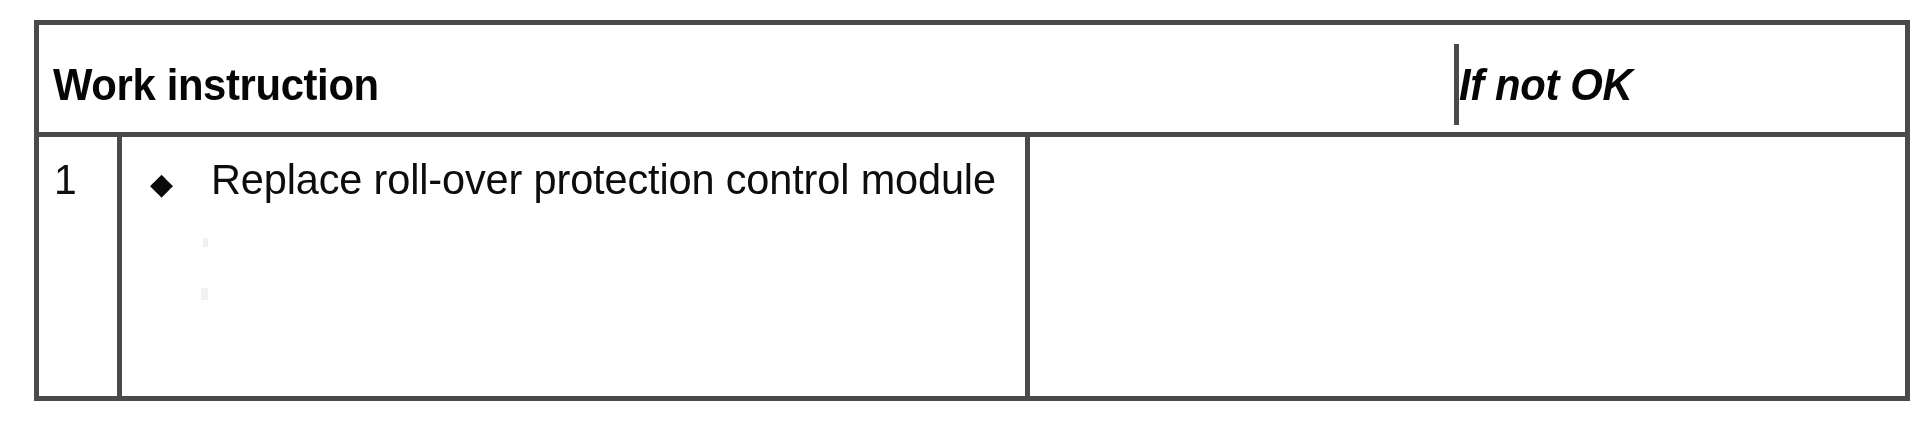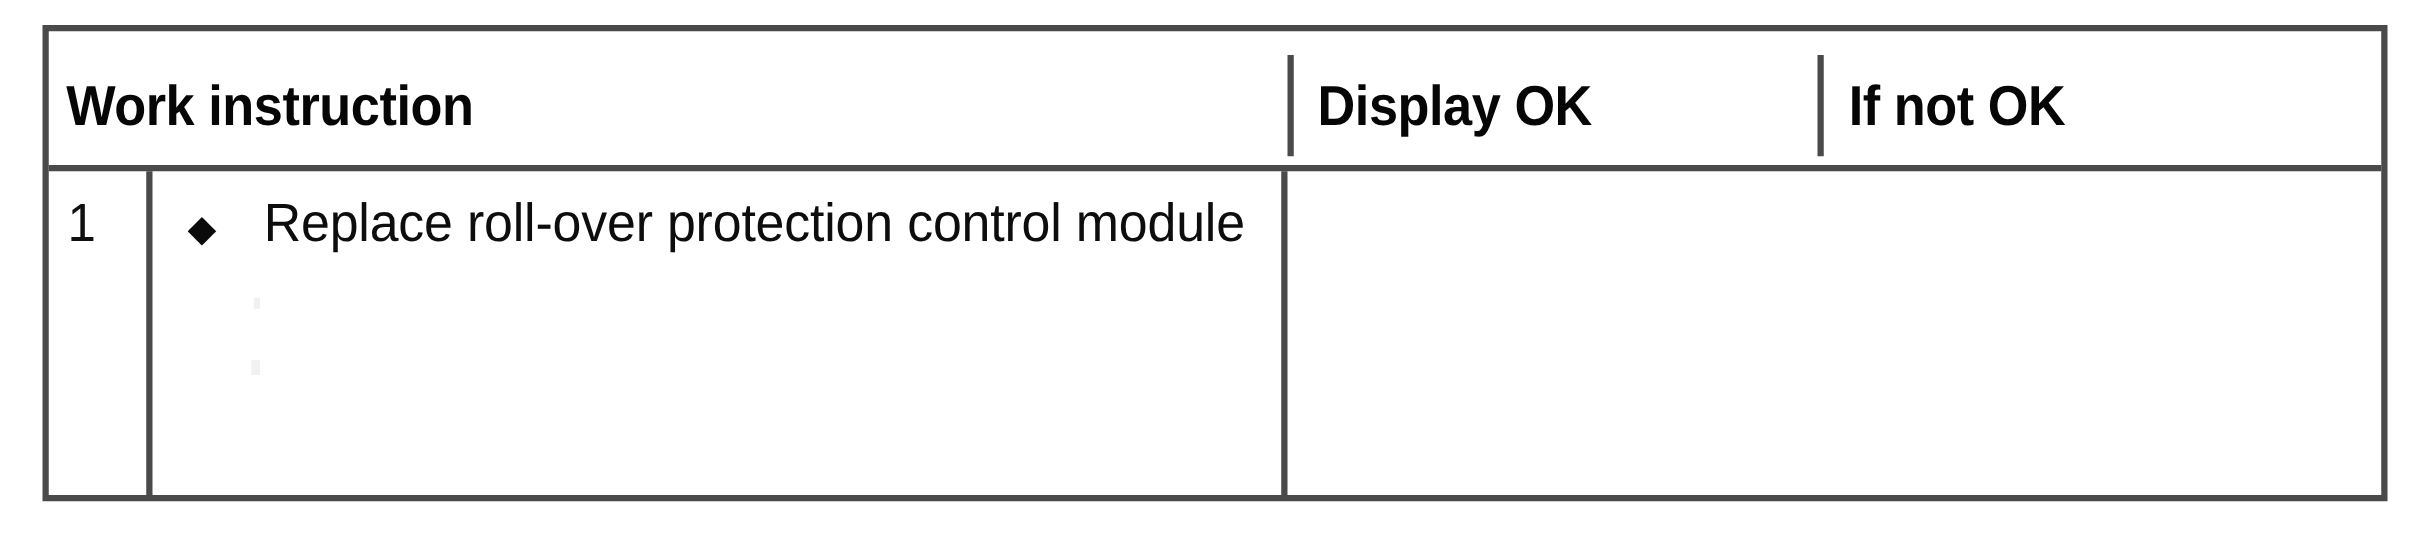--- a/index.html
+++ b/index.html
@@ -64,22 +64,22 @@
     line-height: 1;
     color: #060606;
     letter-spacing: -0.4px;
     transform: scaleX(0.93);
     transform-origin: left center;
   }
 
   .hcell-work      { left: 0px;    width: 991px; padding-left: 14px; }
   .hcell-display   { left: 991px;  width: 424px; padding-left: 19px;
                      border-left: 5px solid #4a4a4a; }
-  .hcell-ifnot     { left: 1415px; width: 451px; padding-left: 20px;
-                     border-left: 5px solid #4a4a4a; }
+  .hcell-ifnot     { left: 1415px; width: 451px; 
+                     border-left: 5px solid #4a4a4a; font-style: italic; }
 
   
   .body-row {
     position: absolute;
     left: 0;
     top: 112px;
     width: 100%;
     bottom: 0;
   }
 
@@ -175,23 +175,20 @@
 <div class="page">
 
   <div class="wi-table">
 
     <div class="header-row">
 
       <div class="hcell hcell-work">
         <span class="hcell-label">Work instruction</span>
       </div>
 
-      <div class="hcell hcell-display">
-        <span class="hcell-label">Display OK</span>
-      </div>
 
       <div class="hcell hcell-ifnot">
         <span class="hcell-label">If not OK</span>
       </div>
 
     </div>
 
     <div class="body-row">
 
       <div class="bcell bcell-num">

